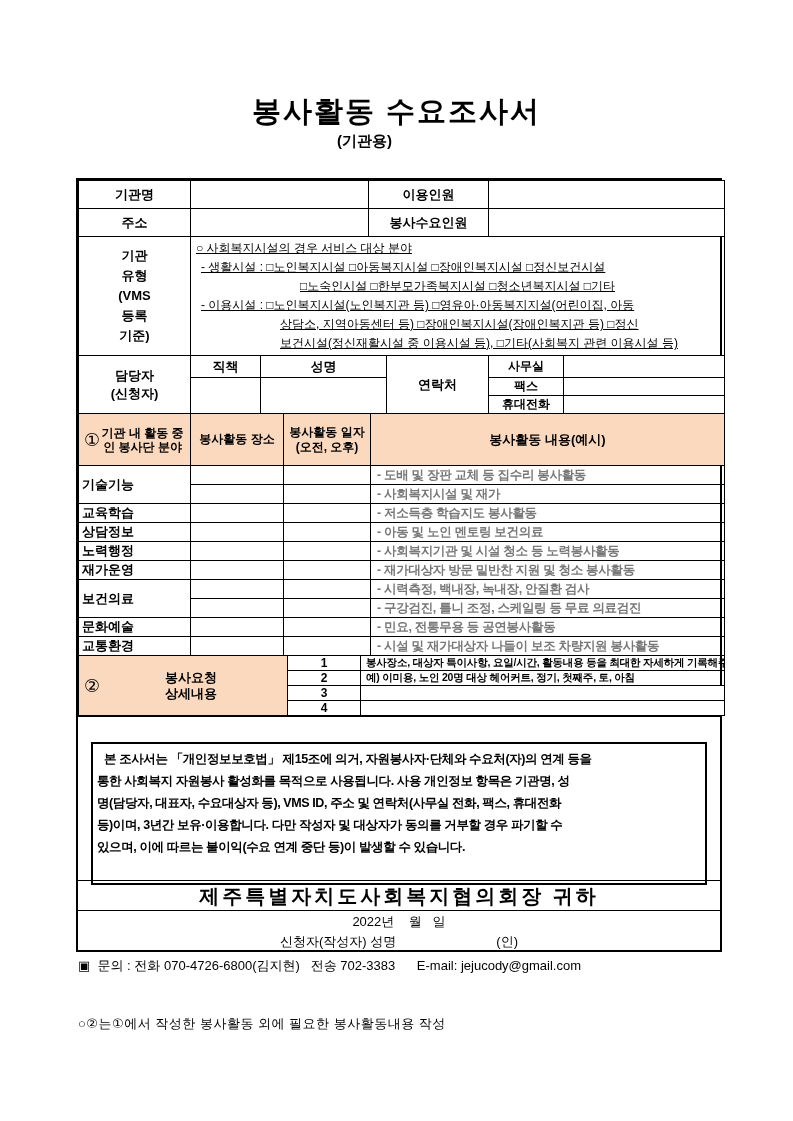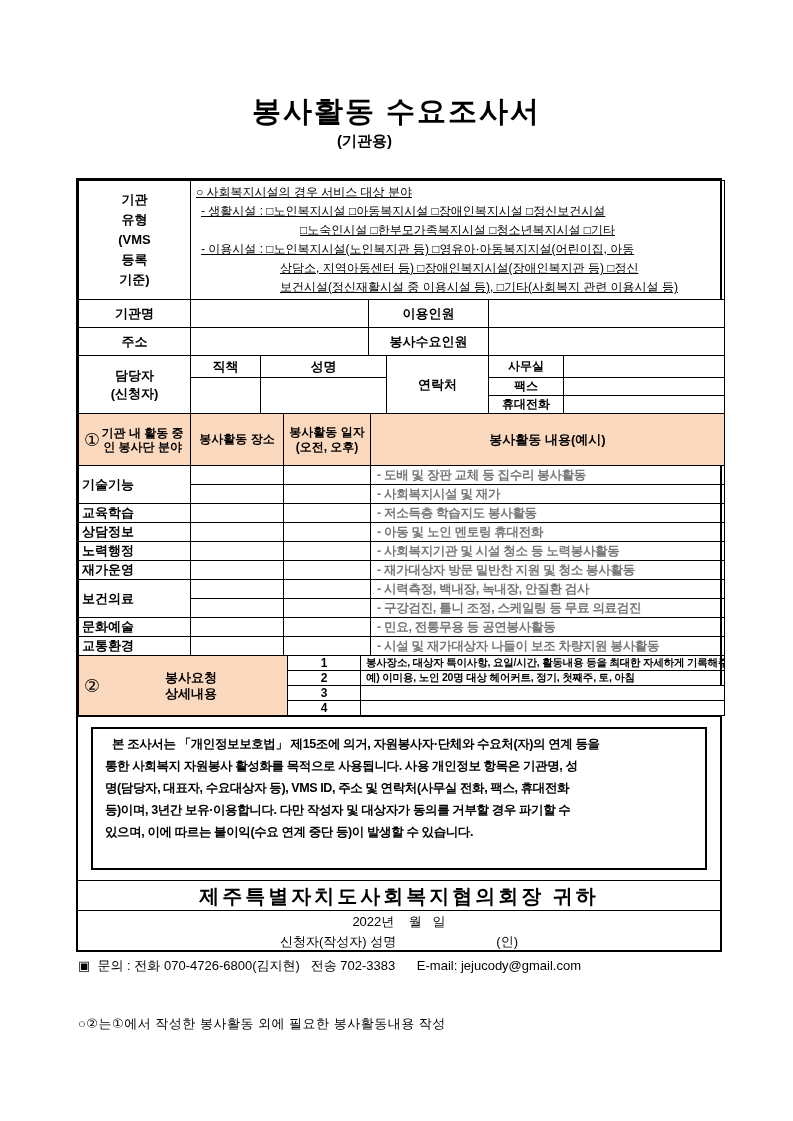--- a/index.html
+++ b/index.html
@@ -51,21 +51,21 @@
   .content { font-weight: bold; font-size: 12.5px; letter-spacing: -0.3px; color: #787878; white-space: nowrap; padding-left: 6px; }
   
   .s2 td { height: 15px; }
   .s2-label-cell { display: flex; align-items: center; padding: 0 2px; }
   .s2-label-text { flex: 1 1 auto; text-align: center; font-weight: bold; font-size: 13px; line-height: 16px; }
   .s2-label-text span { display: inline-block; width: 62px; }
   .num { font-weight: bold; font-size: 12px; text-align: center; }
   .s2content { font-weight: bold; font-size: 10.5px; letter-spacing: -0.2px; white-space: nowrap; padding-left: 5px; }
   
   .notice-cell { height: 164px; border-top: 1px solid #000; padding: 10px 13px; }
-  .notice-box { border: 2px solid #000; height: 100%; padding: 4px 8px 2px 12px; }
+  .notice-box { border: 2px solid #000; height: 100%; padding: 4px 8px 2px 4px; margin-top: 15px; }
   .nline { font-weight: bold; font-size: 12.5px; line-height: 22px; letter-spacing: -0.4px; white-space: nowrap; }
   .nline.first { text-indent: 7px; }
   .agree-row { text-align: center; font-weight: bold; font-size: 14px; line-height: 24px; }
   .agree-row span { margin: 0 9px; }
   .recipient { border-top: 1px solid #000; height: 30px; line-height: 30px; text-align: center; font-weight: bold; font-size: 20px; letter-spacing: 3px; }
   .closing { border-top: 1px solid #000; height: 40px; padding-top: 1px; }
   .date-line { text-align: center; font-size: 13px; line-height: 20px; white-space: pre; }
   .signer-line { display: flex; justify-content: center; gap: 100px; font-size: 13px; line-height: 19px; }
   
   .inquiry { position: absolute; top: 957px; left: 78px; font-size: 13px; white-space: pre; }
@@ -78,20 +78,43 @@
 <div class="page">
 
   <div class="title">봉사활동 수요조사서</div>
   <div class="subtitle">(기관용)</div>
 
   <div class="form">
 
     <table>
       <colgroup>
           <col style="width:112px">
+          <col style="width:178px">
+          <col style="width:120px">
+          <col style="width:236px">
+        </colgroup>
+      <tbody>
+          <tr class="rA">
+        <td class="lbl">기관명</td>
+        <td class="blank"></td>
+        <td class="lbl">이용인원</td>
+        <td class="blank"></td>
+      </tr>
+      <tr class="rA">
+        <td class="lbl">주소</td>
+        <td class="blank"></td>
+        <td class="lbl">봉사수요인원</td>
+        <td class="blank"></td>
+      </tr>
+    </tbody>
+      </table>
+
+    <table>
+      <colgroup>
+          <col style="width:112px">
           <col style="width:534px">
         </colgroup>
       <tbody>
           <tr>
         <td class="vms-label">
           <div>기관</div>
           <div>유형</div>
           <div>(VMS</div>
           <div>등록</div>
           <div>기준)</div>
@@ -104,43 +127,20 @@
           <div class="vline i3"><span>상담소, 지역아동센터 등) □장애인복지시설(장애인복지관 등) □정신</span></div>
           <div class="vline i3"><span>보건시설(정신재활시설 중 이용시설 등), □기타(사회복지 관련 이용시설 등)</span></div>
         </td>
       </tr>
     </tbody>
       </table>
 
     <table>
       <colgroup>
           <col style="width:112px">
-          <col style="width:178px">
-          <col style="width:120px">
-          <col style="width:236px">
-        </colgroup>
-      <tbody>
-          <tr class="rA">
-        <td class="lbl">기관명</td>
-        <td class="blank"></td>
-        <td class="lbl">이용인원</td>
-        <td class="blank"></td>
-      </tr>
-      <tr class="rA">
-        <td class="lbl">주소</td>
-        <td class="blank"></td>
-        <td class="lbl">봉사수요인원</td>
-        <td class="blank"></td>
-      </tr>
-    </tbody>
-      </table>
-
-    <table>
-      <colgroup>
-          <col style="width:112px">
           <col style="width:70px">
           <col style="width:126px">
           <col style="width:102px">
           <col style="width:75px">
           <col style="width:161px">
         </colgroup>
       <tbody>
           <tr class="rC1">
         <td class="lbl" rowspan="3">
           <div>담당자</div>
@@ -201,21 +201,21 @@
       <tr class="s1body">
         <td class="cat">교육학습</td>
         <td class="blank"></td>
         <td class="blank"></td>
         <td class="content">- 저소득층 학습지도 봉사활동</td>
       </tr>
       <tr class="s1body">
         <td class="cat">상담정보</td>
         <td class="blank"></td>
         <td class="blank"></td>
-        <td class="content">- 아동 및 노인 멘토링 휴대전화</td>
+        <td class="content">- 아동 및 노인 멘토링 보건의료</td>
       </tr>
       <tr class="s1body">
         <td class="cat">노력행정</td>
         <td class="blank"></td>
         <td class="blank"></td>
         <td class="content">- 사회복지기관 및 시설 청소 등 노력봉사활동</td>
       </tr>
       <tr class="s1body">
         <td class="cat">재가운영</td>
         <td class="blank"></td>

